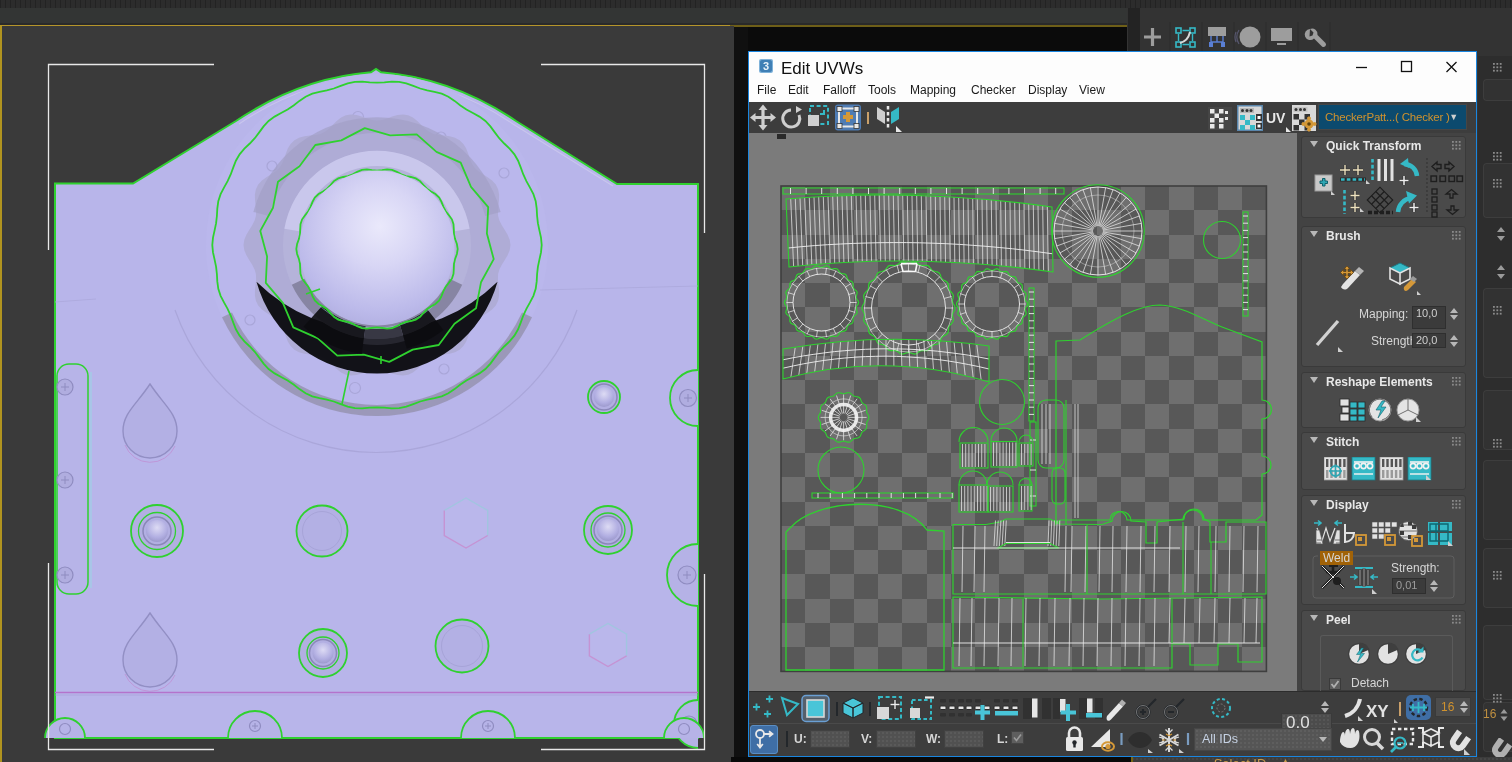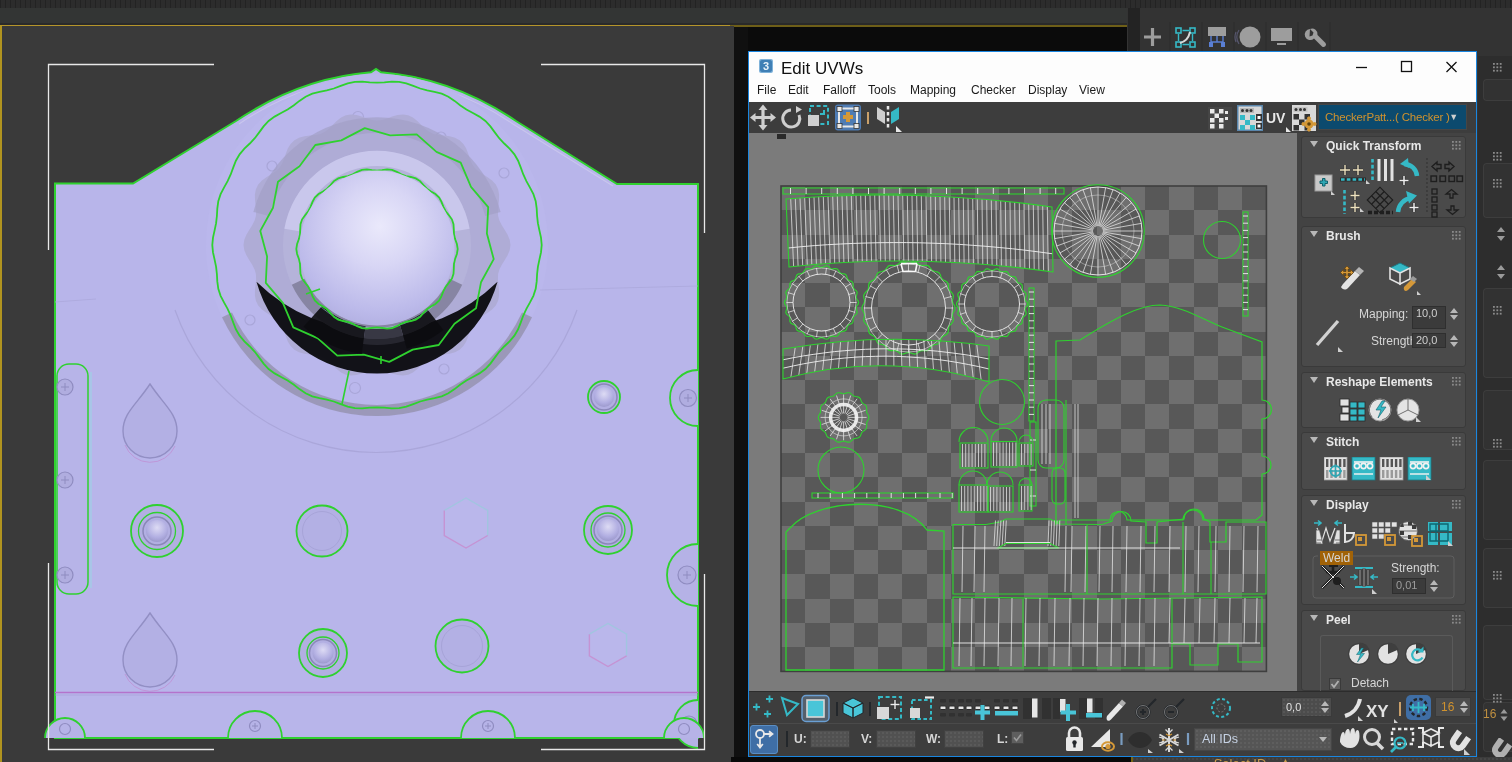--- a/index.html
+++ b/index.html
@@ -1145,21 +1145,21 @@
 <circle cx="1221" cy="708" r="4" fill="none" stroke="#777" stroke-width="1" stroke-dasharray="2,1.6"></circle>
 <path d="M 1345,716 A 22,22 0 0 0 1360,699" fill="none" stroke="#e2e2e2" stroke-width="4"></path>
 <path d="M 1358,716 l 5,5 h -5 Z" fill="#cfcfcf"></path>
 <text x="1366" y="717" font-size="17" font-weight="bold" fill="#e2e2e2" font-family="Liberation Sans">XY</text>
 <path d="M 1394,719 l 5,5 h -5 Z" fill="#cfcfcf"></path>
 <path d="M 1400,702 V 716" stroke="#caa06a" stroke-width="2"></path>
 <rect x="1406" y="695" width="25" height="25" rx="5" fill="#3f6ea5"></rect>
 <circle cx="1418.5" cy="707.5" r="8.5" fill="none" stroke="#23272b" stroke-width="2.4" stroke-dasharray="3.4,2.4"></circle>
 <path d="M 1410,707.5 h 17 M 1413,704 v 7 M 1418.5,702 v 11 M 1424,704 v 7" stroke="#35b9c6" stroke-width="1.8" fill="none"></path>
 </svg>
-<div class="abs" style="left:1281px;top:697px;width:51px;height:20px;background:#4c4c4c;border:1px solid #3a3a3a;color:#e0e0e0;font-size:11px;line-height:18px;padding-left:4px;background-image:radial-gradient(#565656 1px,transparent 1px);background-size:4px 4px">0,0</div>
+<div class="abs" style="left:1281px;top:713px;width:51px;height:20px;background:#4c4c4c;border:1px solid #3a3a3a;color:#e0e0e0;font-size:17px;line-height:18px;padding-left:4px;background-image:radial-gradient(#565656 1px,transparent 1px);background-size:4px 4px">0,0</div>
 <svg class="abs" width="12" height="18" viewBox="0 0 12 18" style="left:1319px;top:698px">
     <path d="M 6,3 l 4,5 h -8 Z M 6,15 l -4,-5 h 8 Z" fill="#b8b8b8"></path>
   </svg>
 <div class="abs" style="left:1435px;top:697px;width:36px;height:20px;background:#4c4c4c;border:1px solid #3a3a3a;color:#d0922e;font-size:12px;line-height:18px;padding-left:5px">16</div>
 <svg class="abs" width="12" height="18" viewBox="0 0 12 18" style="left:1458px;top:698px">
     <path d="M 6,3 l 4,5 h -8 Z M 6,15 l -4,-5 h 8 Z" fill="#b8b8b8"></path>
   </svg>
 <div class="abs" style="left:750px;top:725px;width:28px;height:29px;background:#3f6ea5;border:1px solid #5a8ec4;border-radius:3px"></div>
 <svg class="abs" width="28" height="29" viewBox="0 0 28 29" style="left:750px;top:725px">
 <circle cx="10" cy="9" r="4" fill="none" stroke="#e8e8e8" stroke-width="1.8"></circle>

